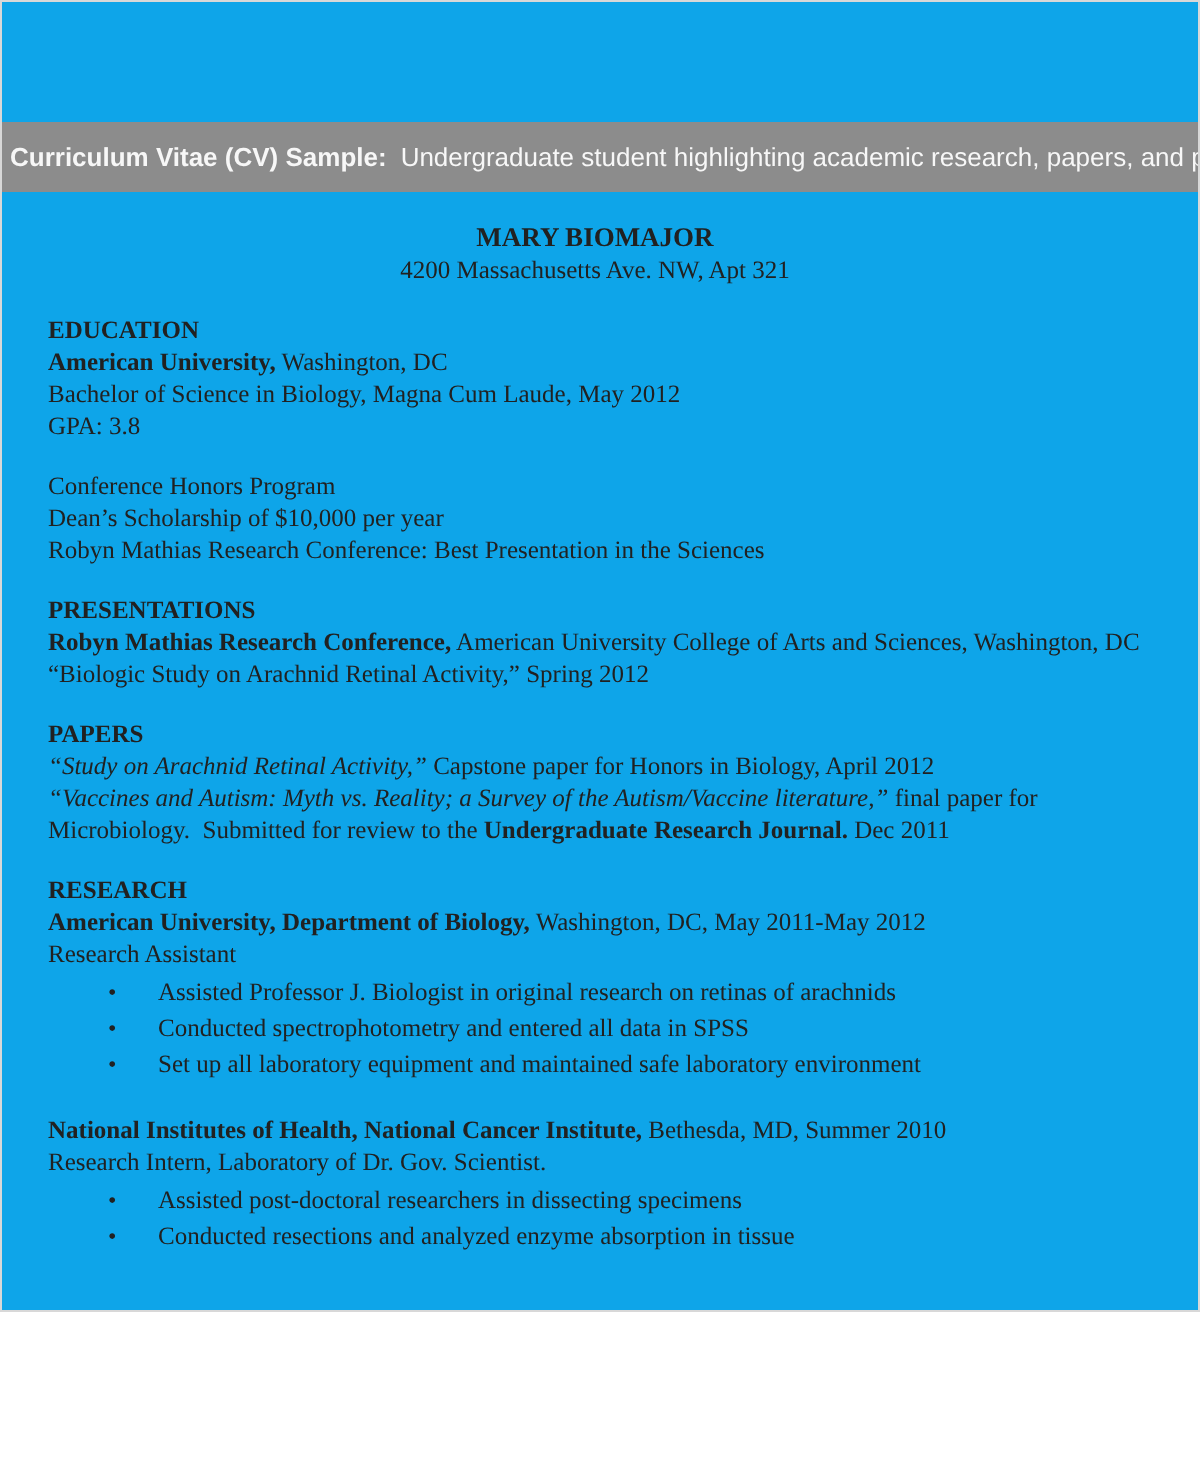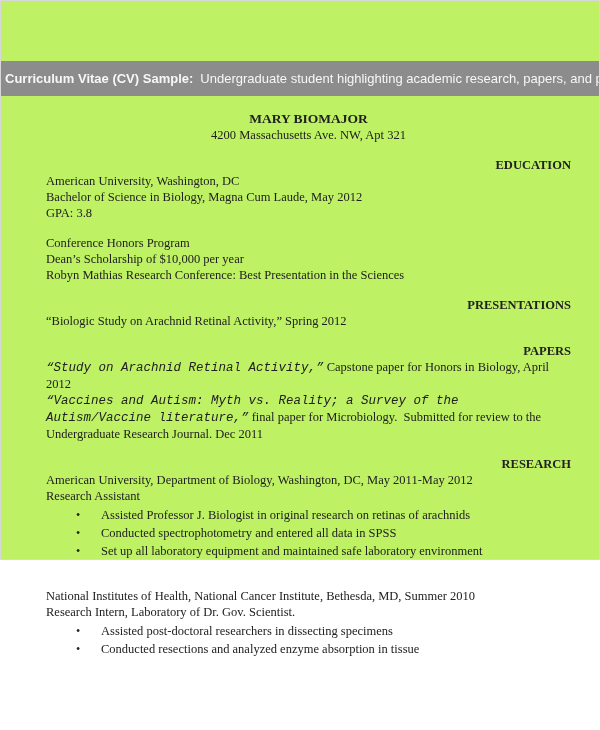--- a/index.html
+++ b/index.html
@@ -6,69 +6,69 @@
   html, body { background: #ffffff; }
   body {
     width: 600px;
     height: 730px;
     overflow: hidden;
     font-family: "Liberation Serif", serif;
     color: #212121;
   }
   .page {
     width: 600px;
-    height: 560px;
-    background: #bef264;
+    height: 656px;
+    background: #0ea5e9;
     border: 1px solid #d8d8d8;
     position: relative;
   }
   .top-space { height: 60px; }
   .banner {
     height: 35px;
     background: #8c8c8c;
     color: #f7f7f7;
     font-family: "Liberation Sans", sans-serif;
     font-size: 13px;
     display: flex;
     align-items: center;
     padding: 0 4px;
     white-space: nowrap;
     overflow: hidden;
   }
   .banner .label { font-weight: bold; margin-right: 7px; }
   .content {
-    padding: 15px 28px 0 45px;
+    padding: 15px 28px 0 23px;
     font-size: 12.5px;
     line-height: 16px;
   }
   .contact-block { text-align: center; }
   .contact-block .name { font-weight: bold; font-size: 13.5px; }
   .section { margin-top: 14px; }
-  .section-heading { font-weight: bold; text-align: right; }
-  .bold { font-weight: normal; }
-  .italic { font-style: italic; font-family: Liberation Mono, monospace; }
+  .section-heading { font-weight: bold; }
+  .bold { font-weight: bold; }
+  .italic { font-style: italic; }
   .para-gap { }
   .prewrap { white-space: pre-wrap; }
   ul.bullets {
     list-style: none;
     margin: 2px 0 0 0;
     padding-left: 30px;
   }
   ul.bullets li {
     position: relative;
     padding-left: 25px;
     line-height: 18px;
   }
   ul.bullets li::before {
     content: "\2022";
     position: absolute;
     left: 0;
     font-size: 12px;
   }
-  .job-block { margin-top: 28px; }
+  .job-block { margin-top: 16px; }
 </style>
 </head>
 <body>
 
 <div class="page">
 
   <div class="top-space"></div>
 
   <div class="banner">
     <span class="label">Curriculum Vitae (CV) Sample:</span>
@@ -90,20 +90,21 @@
     </div>
 
     <div class="section">
       <div>Conference Honors Program</div>
       <div>Dean’s Scholarship of $10,000 per year</div>
       <div>Robyn Mathias Research Conference: Best Presentation in the Sciences</div>
     </div>
 
     <div class="section">
       <div class="section-heading">PRESENTATIONS</div>
+      <div><span class="bold">Robyn Mathias Research Conference,</span><span> American University College of Arts and Sciences, Washington, DC</span></div>
       <div>“Biologic Study on Arachnid Retinal Activity,” Spring 2012</div>
     </div>
 
     <div class="section">
       <div class="section-heading">PAPERS</div>
       <div><span class="italic">“Study on Arachnid Retinal Activity,”</span><span> Capstone paper for Honors in Biology, April 2012</span></div>
       <div class="para-gap prewrap"><span class="italic">“Vaccines and Autism: Myth vs. Reality; a Survey of the Autism/Vaccine literature,”</span><span> final paper for Microbiology.  Submitted for review to the </span><span class="bold">Undergraduate Research Journal.</span><span> Dec 2011</span></div>
     </div>
 
     <div class="section">

